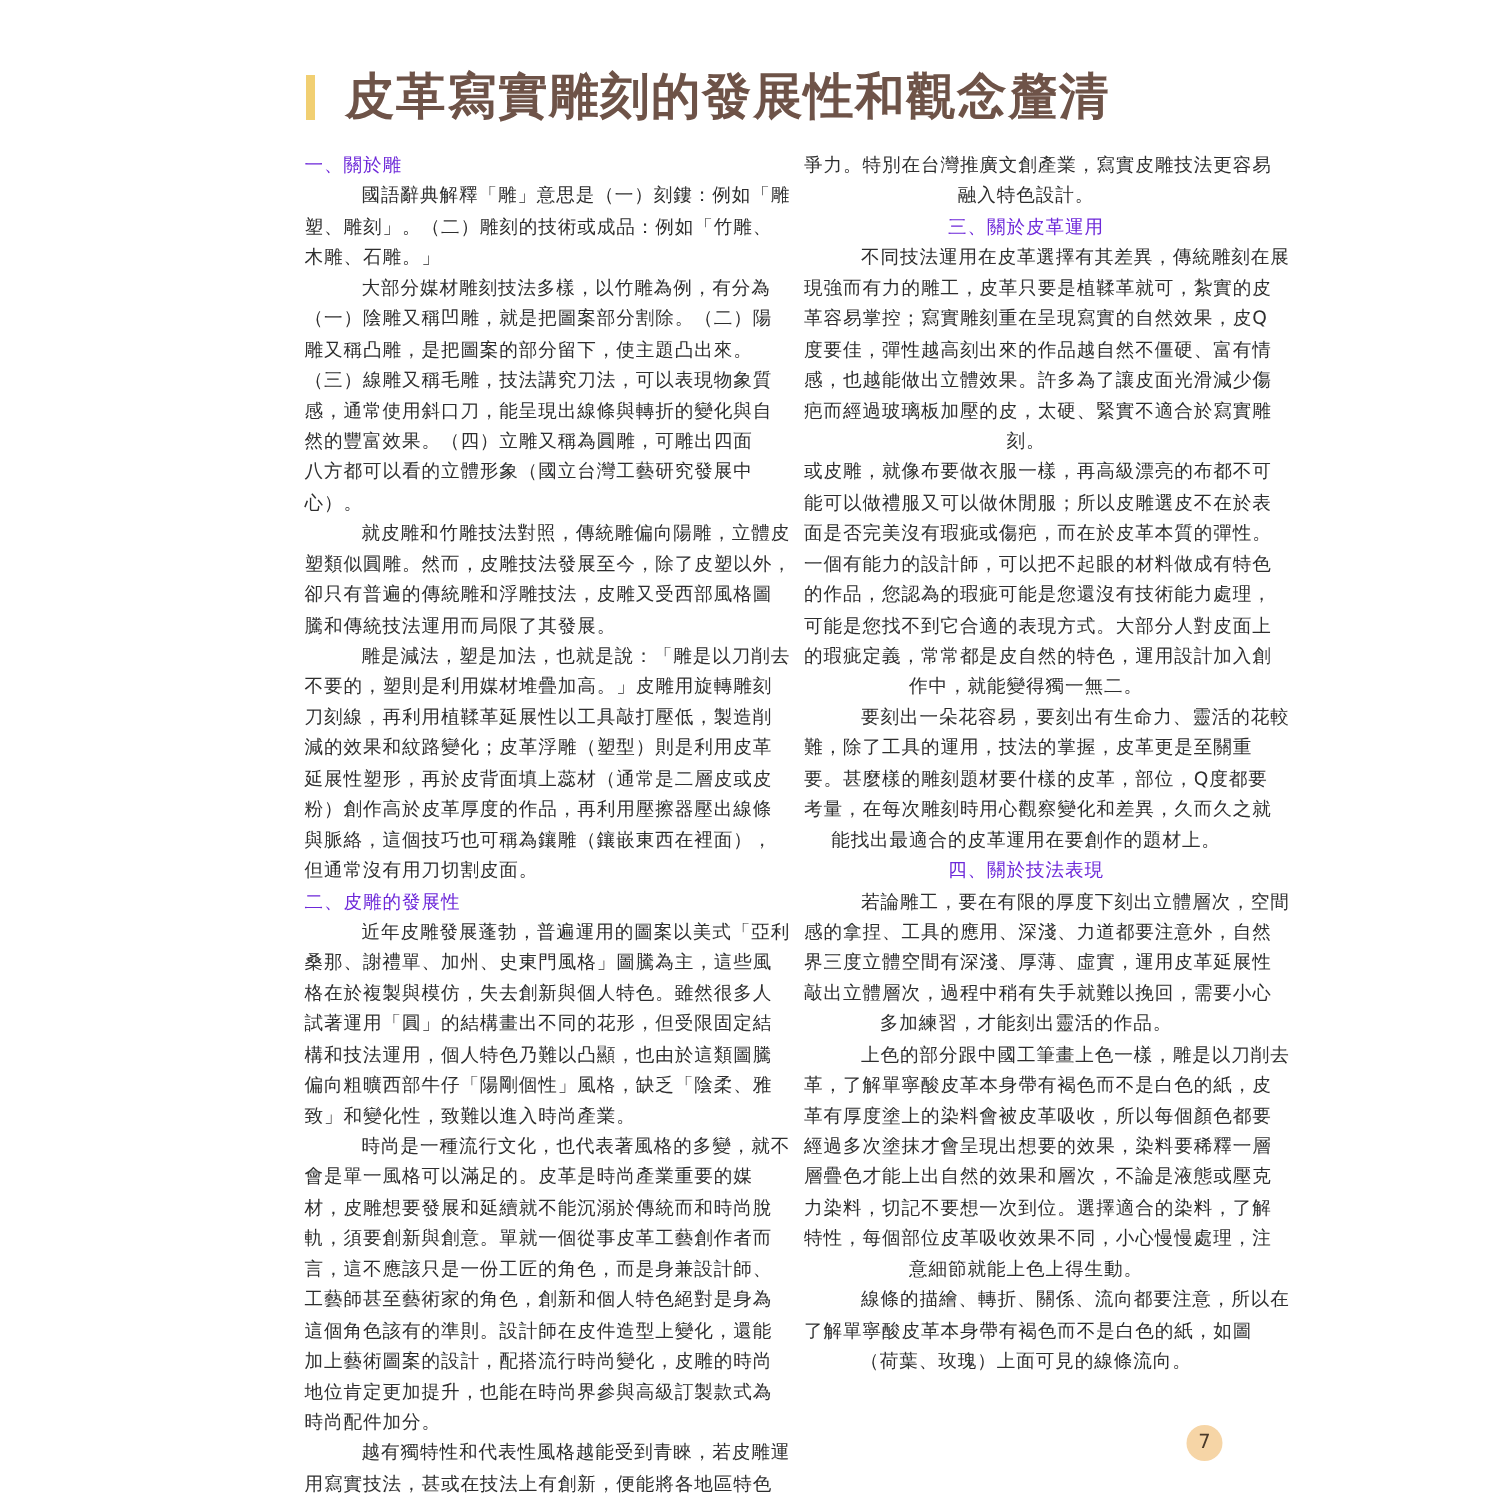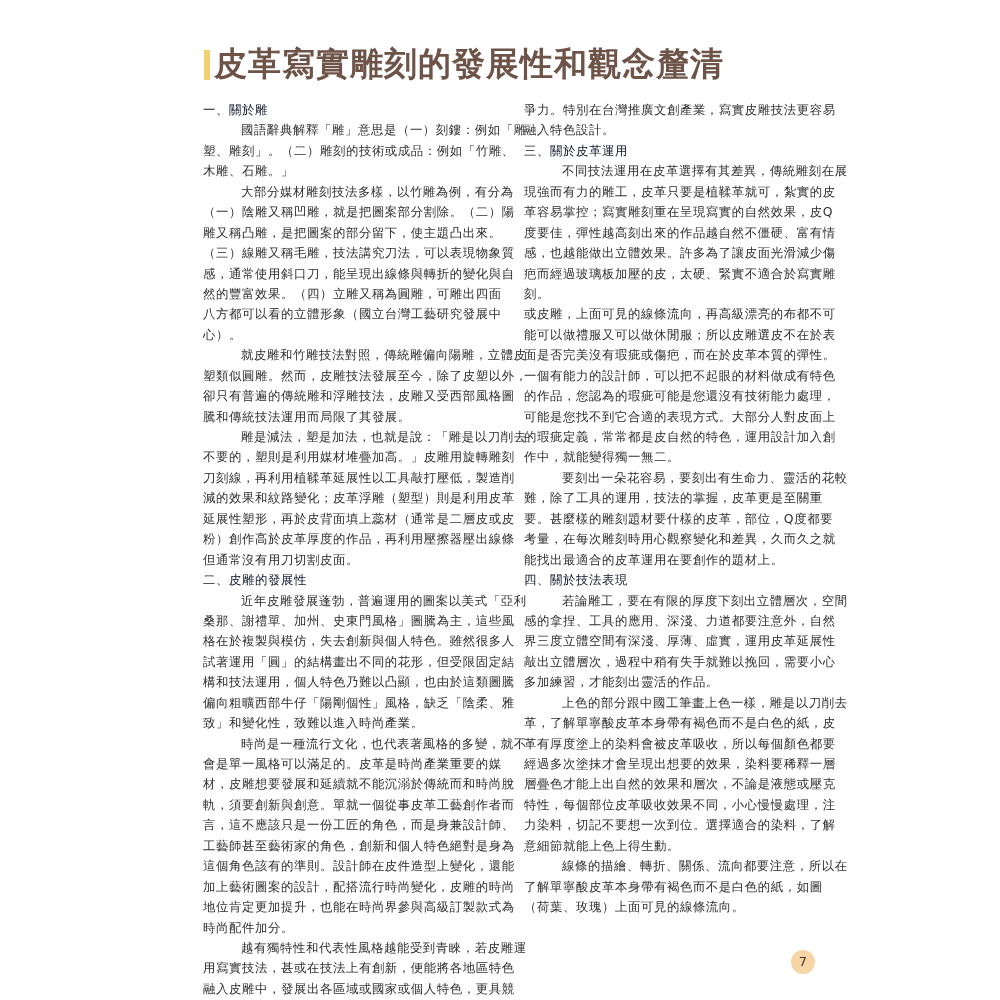--- a/index.html
+++ b/index.html
@@ -1,27 +1,27 @@
 <!DOCTYPE html>
 <html><head>
 <meta charset="utf-8">
 <style>
   html, body { margin:0; padding:0; background:#ffffff; }
   body { width:1000px; height:1000px; position:relative; overflow:hidden;
          font-family:"DejaVu Sans", "Liberation Sans", sans-serif; color:#2b2b2b; }
   .title-bar { position:absolute; left:204px; top:50px; width:6px; height:30px; background:#f1cf72; }
-  .title { position:absolute; left:214px; top:42px; font-family:"DejaVu Serif", "Liberation Serif", serif;
+  .title { position:absolute; left:230px; top:42px; font-family:"DejaVu Serif", "Liberation Serif", serif;
            font-size:33px; font-weight:bold; color:#6e5348; letter-spacing:1px; white-space:nowrap; line-height:44px; }
   .col { position:absolute; top:100px; width:296px; }
   .col.left { left:203px; }
-  .col.right { left:524px; }
+  .col.right { left:536px;text-align:center; }
   .line { height:20.45px; line-height:20.45px; font-size:12.4px; white-space:nowrap;
           letter-spacing:0.6px; overflow:visible; color:#2e2e2e; }
   .line.indent { padding-left:38px; }
-  .line.heading { color:#0f172a; }
+  .line.heading { color:#6d28d9; }
   .page-num { position:absolute; left:791px; top:950px; width:24px; height:24px; border-radius:50%;
               background:#f6d5a6; color:#4a3a2a; font-size:13px; text-align:center; line-height:24px; }
 </style>
 </head>
 <body>
 
 <div>
   <div class="title-bar"></div>
   <div class="title">皮革寫實雕刻的發展性和觀念釐清</div>
 
@@ -41,20 +41,21 @@
       <div class="line indent">就皮雕和竹雕技法對照，傳統雕偏向陽雕，立體皮</div>
       <div class="line">塑類似圓雕。然而，皮雕技法發展至今，除了皮塑以外，</div>
       <div class="line">卻只有普遍的傳統雕和浮雕技法，皮雕又受西部風格圖</div>
       <div class="line">騰和傳統技法運用而局限了其發展。</div>
       <div class="line indent">雕是減法，塑是加法，也就是說：「雕是以刀削去</div>
       <div class="line">不要的，塑則是利用媒材堆疊加高。」皮雕用旋轉雕刻</div>
       <div class="line">刀刻線，再利用植鞣革延展性以工具敲打壓低，製造削</div>
       <div class="line">減的效果和紋路變化；皮革浮雕（塑型）則是利用皮革</div>
       <div class="line">延展性塑形，再於皮背面填上蕊材（通常是二層皮或皮</div>
       <div class="line">粉）創作高於皮革厚度的作品，再利用壓擦器壓出線條</div>
+      <div class="line">與脈絡，這個技巧也可稱為鑲雕（鑲嵌東西在裡面），</div>
       <div class="line">但通常沒有用刀切割皮面。</div>
       <div class="line heading">二、皮雕的發展性</div>
       <div class="line indent">近年皮雕發展蓬勃，普遍運用的圖案以美式「亞利</div>
       <div class="line">桑那、謝禮單、加州、史東門風格」圖騰為主，這些風</div>
       <div class="line">格在於複製與模仿，失去創新與個人特色。雖然很多人</div>
       <div class="line">試著運用「圓」的結構畫出不同的花形，但受限固定結</div>
       <div class="line">構和技法運用，個人特色乃難以凸顯，也由於這類圖騰</div>
       <div class="line">偏向粗曠西部牛仔「陽剛個性」風格，缺乏「陰柔、雅</div>
       <div class="line">致」和變化性，致難以進入時尚產業。</div>
       <div class="line indent">時尚是一種流行文化，也代表著風格的多變，就不</div>
@@ -75,21 +76,21 @@
       <div class="line">爭力。特別在台灣推廣文創產業，寫實皮雕技法更容易</div>
       <div class="line">融入特色設計。</div>
       <div class="line heading">三、關於皮革運用</div>
       <div class="line indent">不同技法運用在皮革選擇有其差異，傳統雕刻在展</div>
       <div class="line">現強而有力的雕工，皮革只要是植鞣革就可，紮實的皮</div>
       <div class="line">革容易掌控；寫實雕刻重在呈現寫實的自然效果，皮Q</div>
       <div class="line">度要佳，彈性越高刻出來的作品越自然不僵硬、富有情</div>
       <div class="line">感，也越能做出立體效果。許多為了讓皮面光滑減少傷</div>
       <div class="line">疤而經過玻璃板加壓的皮，太硬、緊實不適合於寫實雕</div>
       <div class="line">刻。</div>
-      <div class="line">或皮雕，上面可見的線條流向，再高級漂亮的布都不可</div>
+      <div class="line">或皮雕，就像布要做衣服一樣，再高級漂亮的布都不可</div>
       <div class="line">能可以做禮服又可以做休閒服；所以皮雕選皮不在於表</div>
       <div class="line">面是否完美沒有瑕疵或傷疤，而在於皮革本質的彈性。</div>
       <div class="line">一個有能力的設計師，可以把不起眼的材料做成有特色</div>
       <div class="line">的作品，您認為的瑕疵可能是您還沒有技術能力處理，</div>
       <div class="line">可能是您找不到它合適的表現方式。大部分人對皮面上</div>
       <div class="line">的瑕疵定義，常常都是皮自然的特色，運用設計加入創</div>
       <div class="line">作中，就能變得獨一無二。</div>
       <div class="line indent">要刻出一朵花容易，要刻出有生命力、靈活的花較</div>
       <div class="line">難，除了工具的運用，技法的掌握，皮革更是至關重</div>
       <div class="line">要。甚麼樣的雕刻題材要什樣的皮革，部位，Q度都要</div>
@@ -99,22 +100,22 @@
       <div class="line indent">若論雕工，要在有限的厚度下刻出立體層次，空間</div>
       <div class="line">感的拿捏、工具的應用、深淺、力道都要注意外，自然</div>
       <div class="line">界三度立體空間有深淺、厚薄、虛實，運用皮革延展性</div>
       <div class="line">敲出立體層次，過程中稍有失手就難以挽回，需要小心</div>
       <div class="line">多加練習，才能刻出靈活的作品。</div>
       <div class="line indent">上色的部分跟中國工筆畫上色一樣，雕是以刀削去</div>
       <div class="line">革，了解單寧酸皮革本身帶有褐色而不是白色的紙，皮</div>
       <div class="line">革有厚度塗上的染料會被皮革吸收，所以每個顏色都要</div>
       <div class="line">經過多次塗抹才會呈現出想要的效果，染料要稀釋一層</div>
       <div class="line">層疊色才能上出自然的效果和層次，不論是液態或壓克</div>
+      <div class="line">力染料，切記不要想一次到位。選擇適合的染料，了解</div>
       <div class="line">特性，每個部位皮革吸收效果不同，小心慢慢處理，注</div>
-      <div class="line">力染料，切記不要想一次到位。選擇適合的染料，了解</div>
       <div class="line">意細節就能上色上得生動。</div>
       <div class="line indent">線條的描繪、轉折、關係、流向都要注意，所以在</div>
       <div class="line">了解單寧酸皮革本身帶有褐色而不是白色的紙，如圖</div>
       <div class="line">（荷葉、玫瑰）上面可見的線條流向。</div>
     </div>
 
   <div class="page-num">7</div>
 </div>
 
 </body></html>

